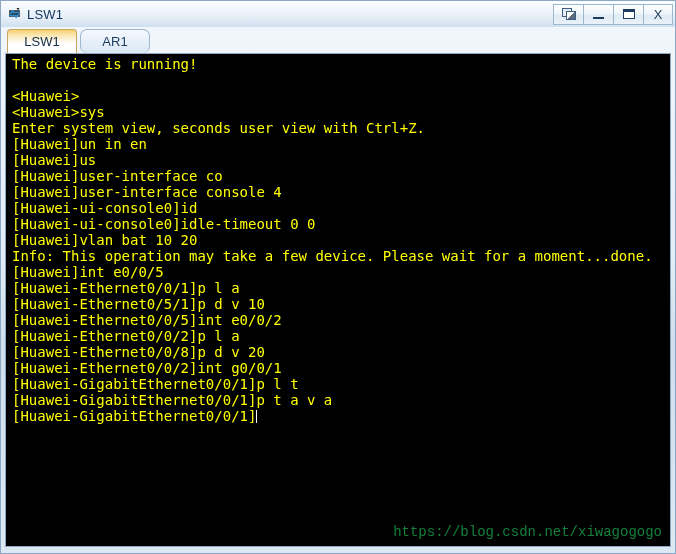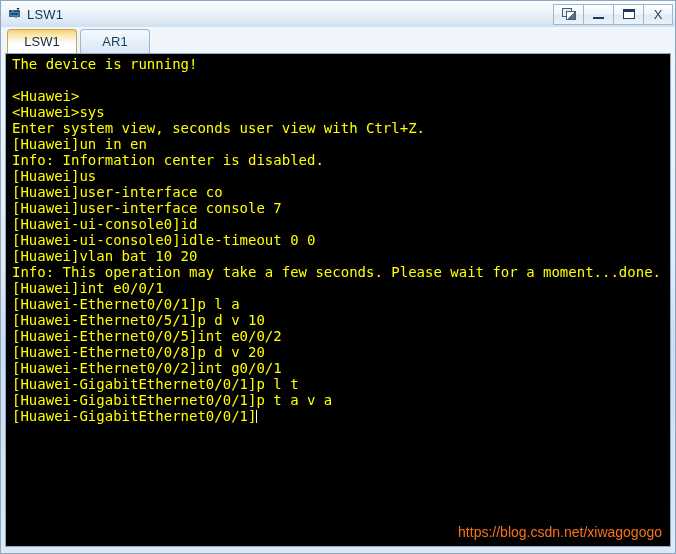--- a/index.html
+++ b/index.html
@@ -138,20 +138,21 @@
   }
   .tab.active {
     background: linear-gradient(to bottom, #f7cf72 0%, #fae6ae 22%, #fdf7e9 48%, #ffffff 60%, #ffffff 100%);
     border-color: #c8a55c;
     z-index: 3;
     color: #102c49;
   }
   .tab.inactive {
     background: linear-gradient(to bottom, #f5f9fd 0%, #e6f0f9 50%, #dbe8f4 100%);
     color: #1b3c5e;
+    border-radius: 7px;
   }
 
   
   .terminal-wrap {
     flex: 1 1 auto;
     margin: 0 4px 6px 4px;
     border: 1px solid #8fa9c2;
     background: #000000;
     position: relative;
     box-sizing: border-box;
@@ -183,23 +184,23 @@
     background: #ffffff;
     vertical-align: -2px;
     margin-left: 0px;
   }
 
   
   .watermark {
     position: absolute;
     right: 8px;
     bottom: 6px;
-    font-family: Liberation Sans, sans-serif;
+    font-family: Liberation Mono, monospace;
     font-size: 14px;
-    color: #f97316;
+    color: #15803d;
     white-space: nowrap;
     pointer-events: none;
   }
 </style>
 </head>
 <body>
 
 <div class="window">
 
   <div class="titlebar">
@@ -240,32 +241,32 @@
   </div>
 
   <div class="terminal-wrap">
     <div class="terminal-inner" id="terminal-output">
         <div class="term-line">The device is running!</div>
         <div class="term-line blank"> </div>
         <div class="term-line">&lt;Huawei&gt;</div>
         <div class="term-line">&lt;Huawei&gt;sys</div>
         <div class="term-line">Enter system view, seconds user view with Ctrl+Z.</div>
         <div class="term-line">[Huawei]un in en</div>
-        <div class="term-line">Info: Information center is disabled.</div>
         <div class="term-line">[Huawei]us</div>
         <div class="term-line">[Huawei]user-interface co</div>
-        <div class="term-line">[Huawei]user-interface console 7</div>
+        <div class="term-line">[Huawei]user-interface console 4</div>
         <div class="term-line">[Huawei-ui-console0]id</div>
         <div class="term-line">[Huawei-ui-console0]idle-timeout 0 0</div>
         <div class="term-line">[Huawei]vlan bat 10 20</div>
-        <div class="term-line">Info: This operation may take a few seconds. Please wait for a moment...done.</div>
-        <div class="term-line">[Huawei]int e0/0/1</div>
+        <div class="term-line">Info: This operation may take a few device. Please wait for a moment...done.</div>
+        <div class="term-line">[Huawei]int e0/0/5</div>
         <div class="term-line">[Huawei-Ethernet0/0/1]p l a</div>
         <div class="term-line">[Huawei-Ethernet0/5/1]p d v 10</div>
         <div class="term-line">[Huawei-Ethernet0/0/5]int e0/0/2</div>
+        <div class="term-line">[Huawei-Ethernet0/0/2]p l a</div>
         <div class="term-line">[Huawei-Ethernet0/0/8]p d v 20</div>
         <div class="term-line">[Huawei-Ethernet0/0/2]int g0/0/1</div>
         <div class="term-line">[Huawei-GigabitEthernet0/0/1]p l t</div>
         <div class="term-line">[Huawei-GigabitEthernet0/0/1]p t a v a</div>
         <div class="term-line">[Huawei-GigabitEthernet0/0/1]<span class="cursor"></span></div>
       </div>
     <div class="watermark">https://blog.csdn.net/xiwagogogo</div>
   </div>
 
 </div>

